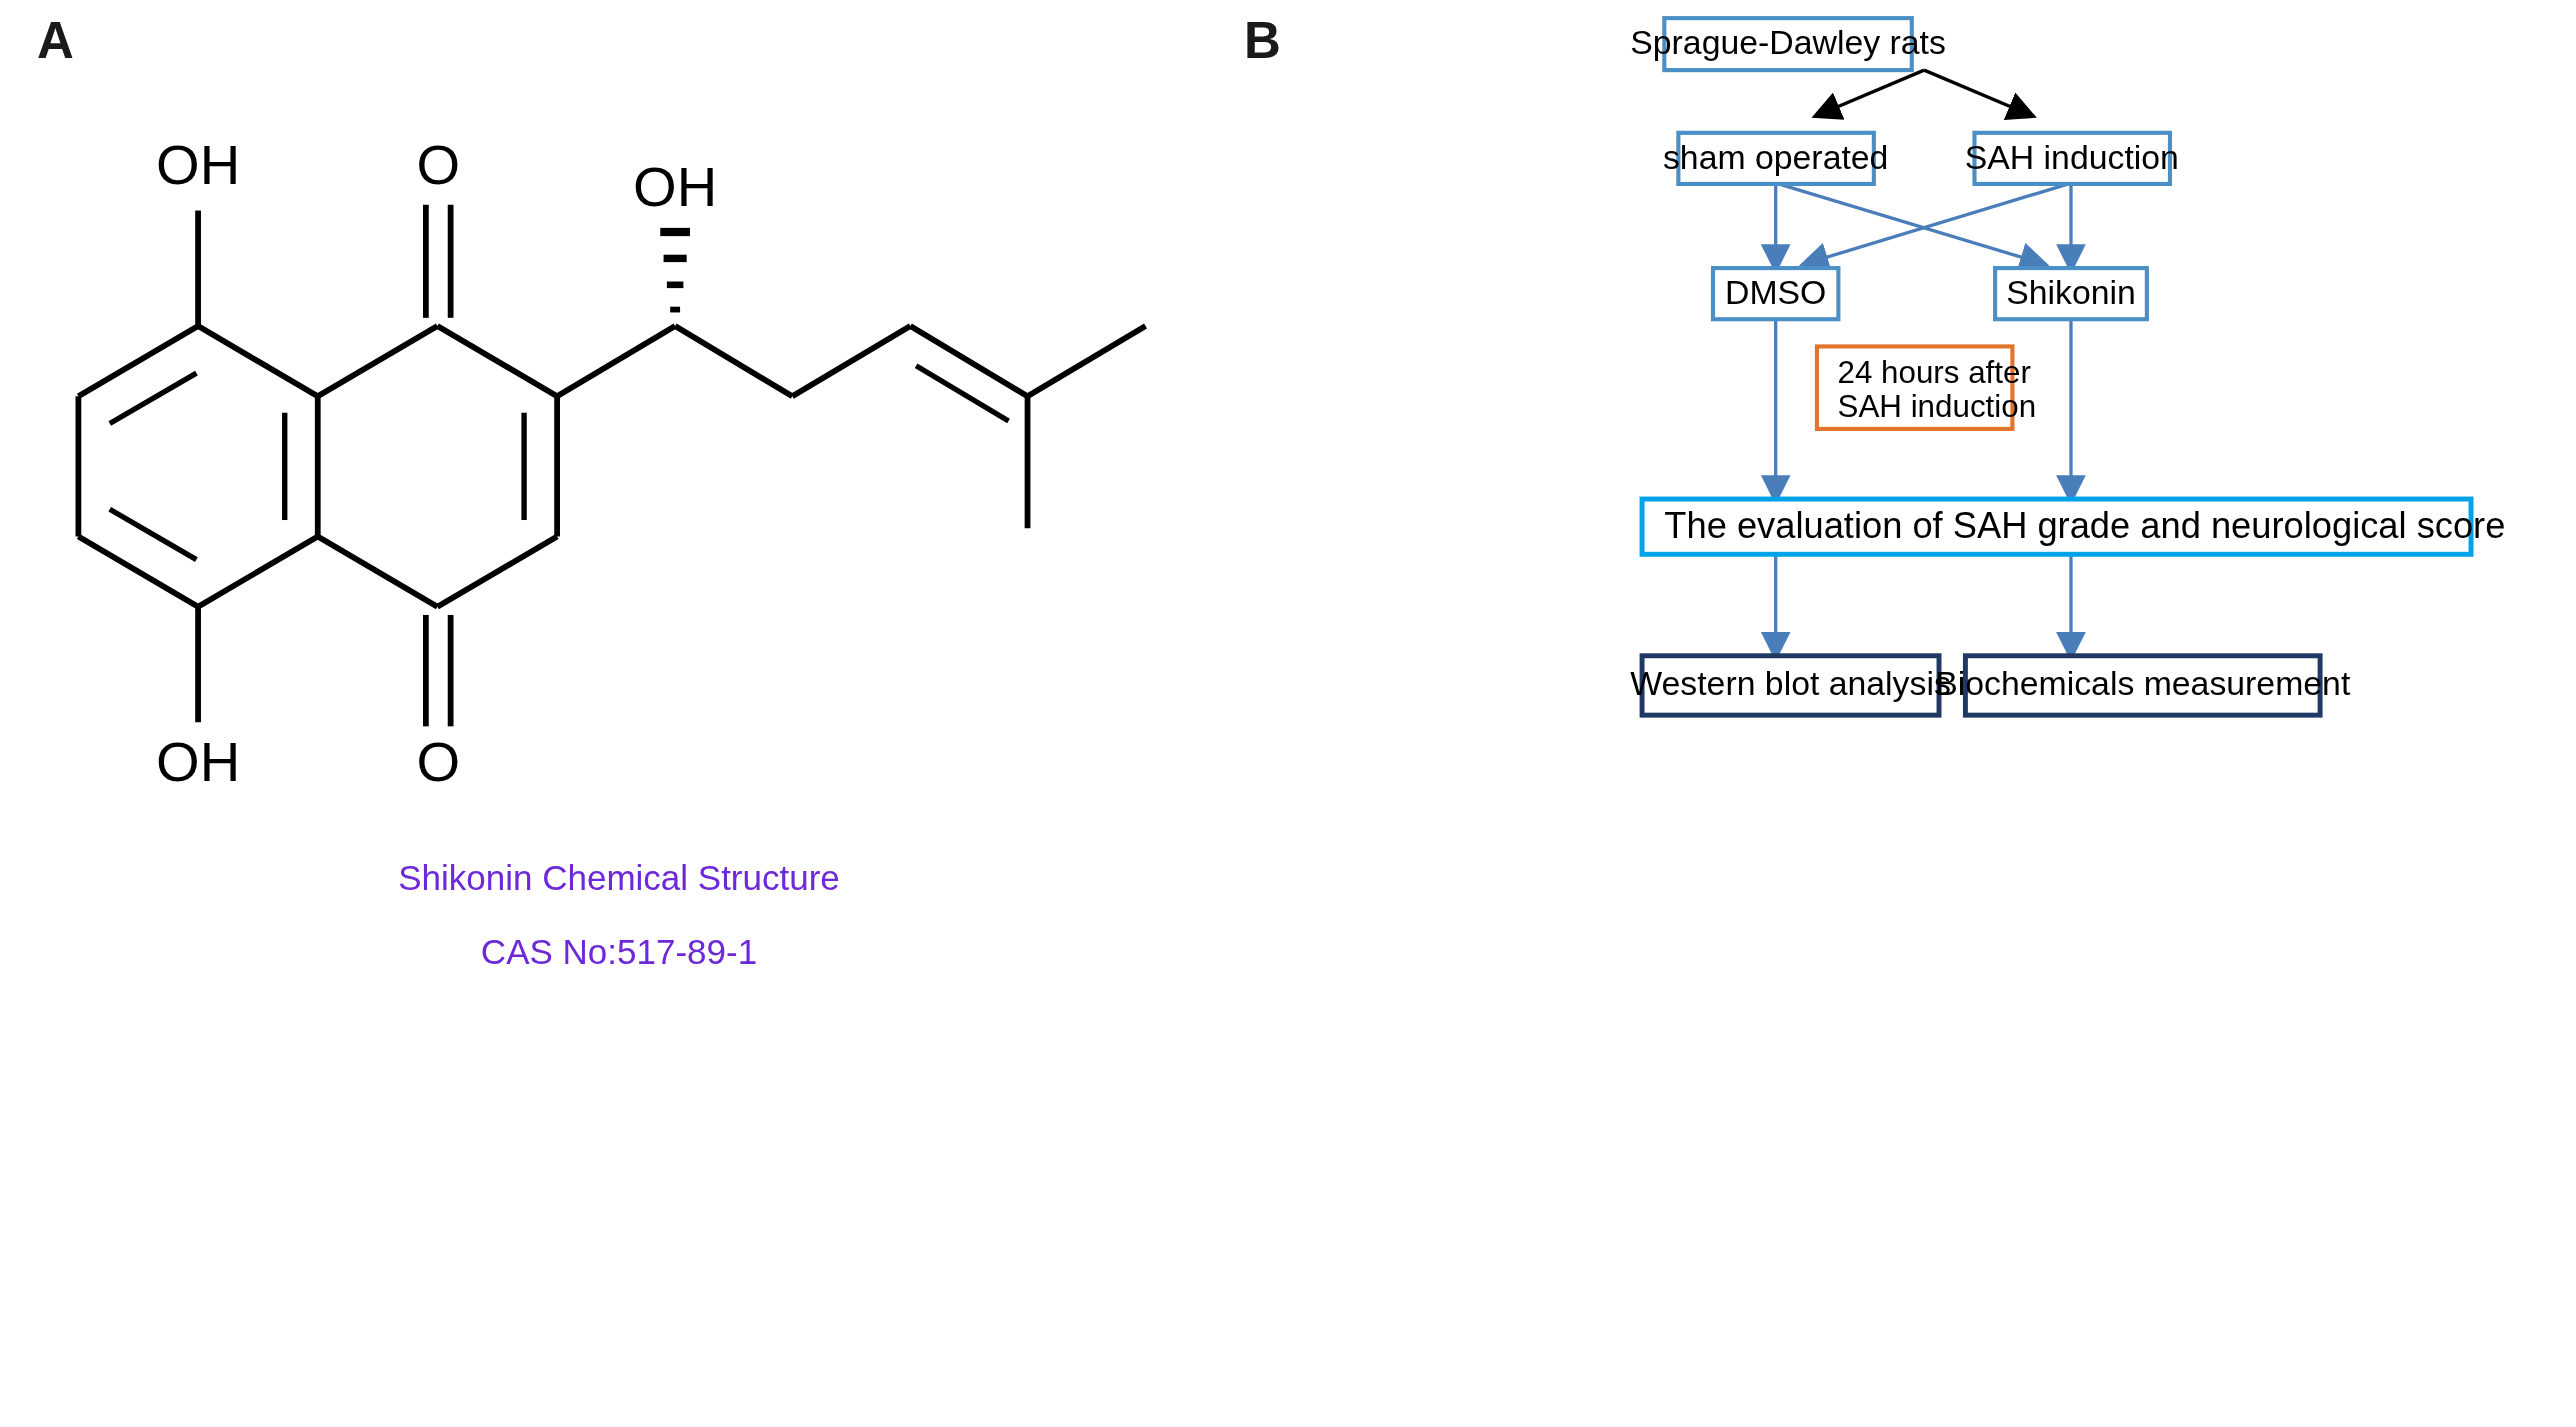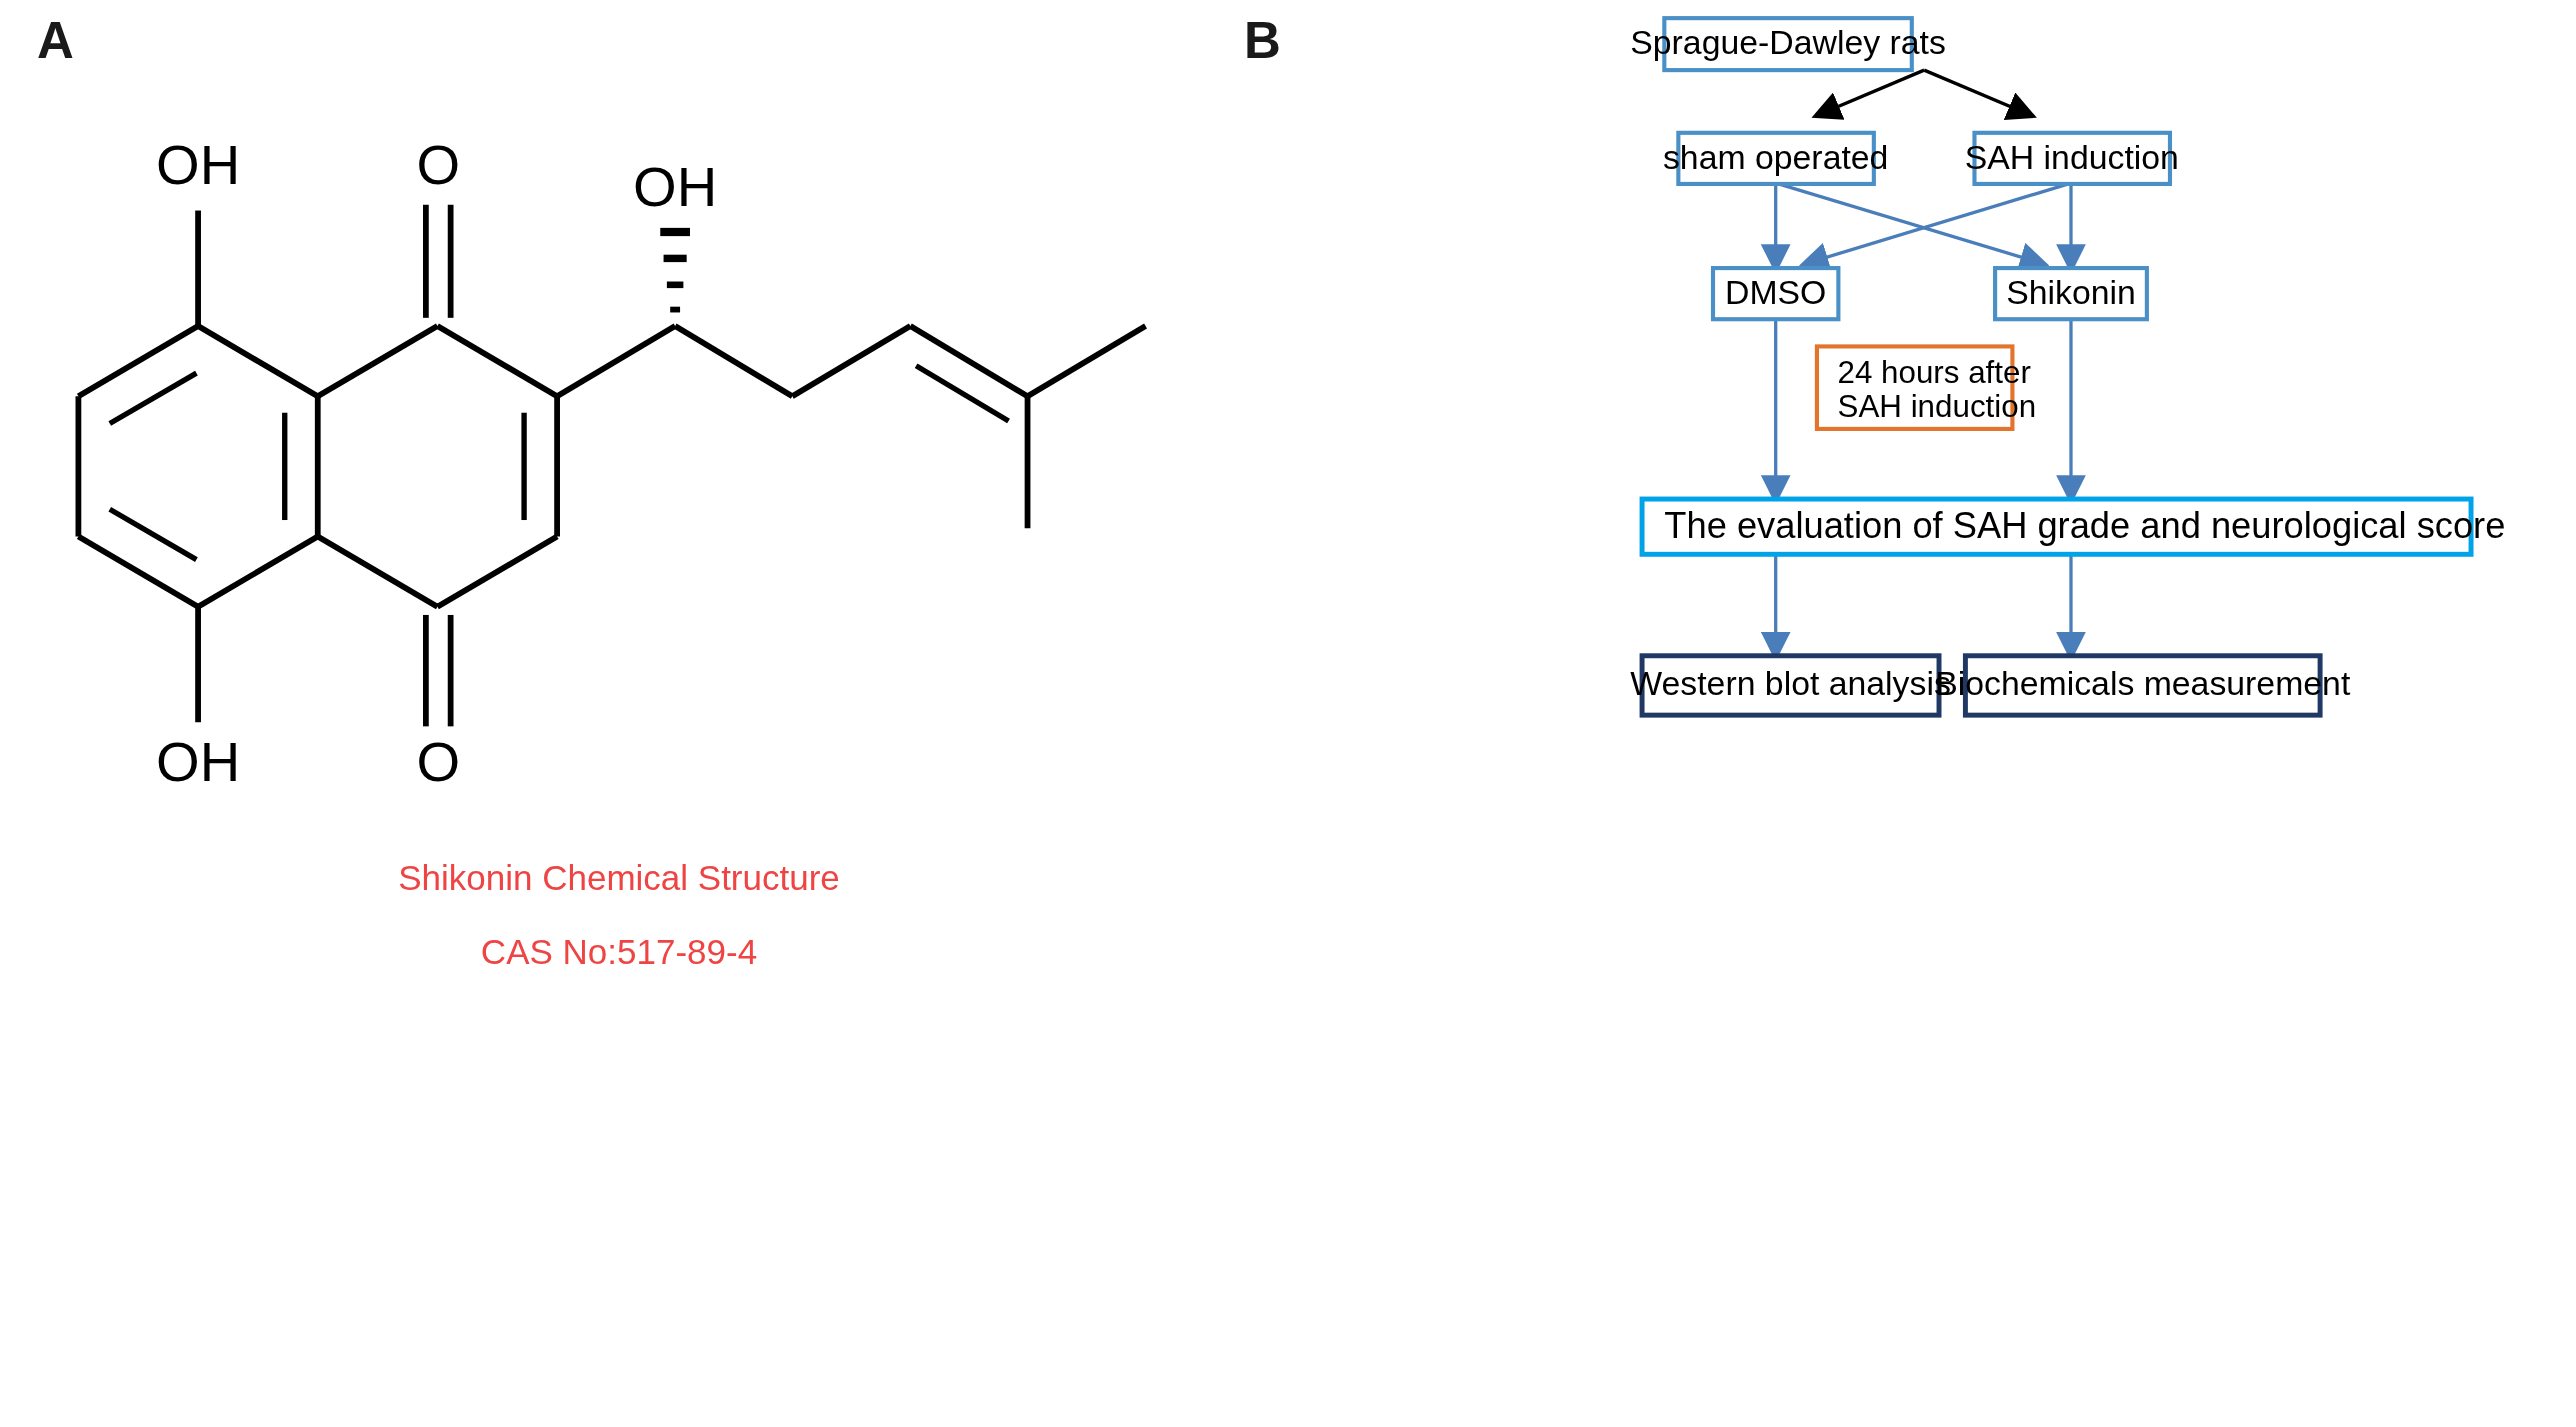--- a/index.html
+++ b/index.html
@@ -46,21 +46,21 @@
     width: 1238px;
     height: 875px;
   }
   .struct-caption {
     position: absolute;
     left: 0;
     width: 1238px;
     text-align: center;
     font-family: "Liberation Sans", sans-serif;
     font-size: 35px;
-    color: #ef4444;
+    color: #6d28d9;
     white-space: nowrap;
   }
   #caption-name { top: 858px; }
   #caption-cas  { top: 932px; }
 
   .flow-svg {
     position: absolute;
     left: 0;
     top: 0;
     width: 1338px;
@@ -193,21 +193,21 @@
       </g>
 
       <text class="atom-label" x="240" y="205">OH</text>
       <text class="atom-label" x="531" y="205">O</text>
       <text class="atom-label" x="818" y="232">OH</text>
       <text class="atom-label" x="240" y="928">OH</text>
       <text class="atom-label" x="531" y="928">O</text>
     </svg>
 
     <div class="struct-caption" id="caption-name">Shikonin Chemical Structure</div>
-    <div class="struct-caption" id="caption-cas">CAS No:517-89-4</div>
+    <div class="struct-caption" id="caption-cas">CAS No:517-89-1</div>
   </div>
 
   <div class="panel" id="panel-b">
 
     <svg class="flow-svg" viewBox="0 0 1622 1730">
 
       <defs>
         <marker id="arrow-black-head" markerWidth="9" markerHeight="9" refX="7.2" refY="4.5" orient="auto" markerUnits="strokeWidth">
           <path d="M0,0 L9,4.5 L0,9 z" fill="#000000"></path>
         </marker>

